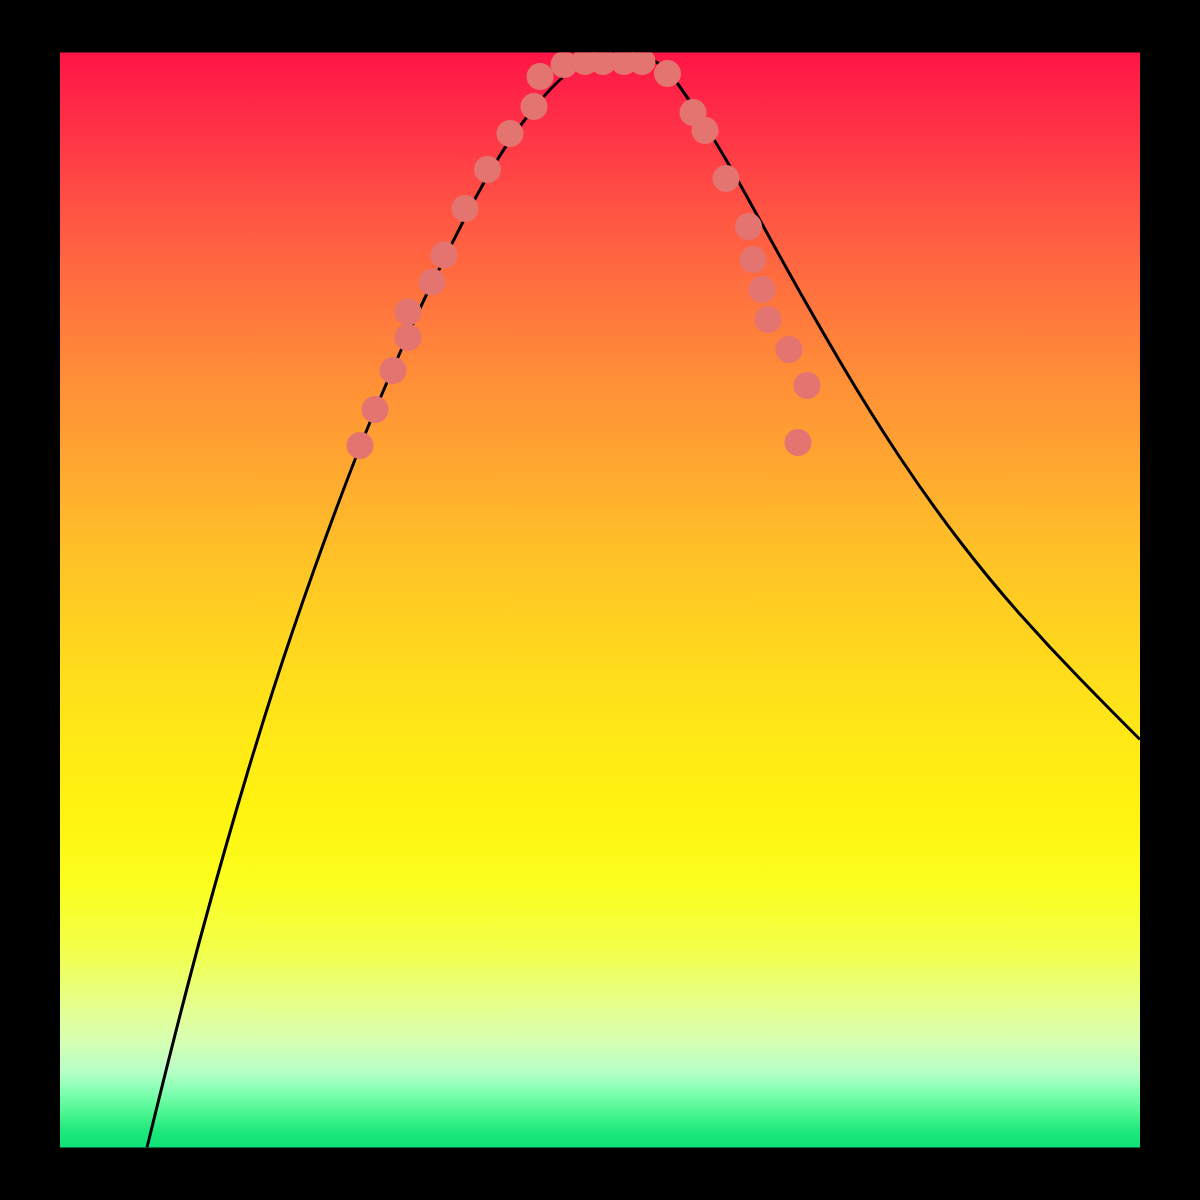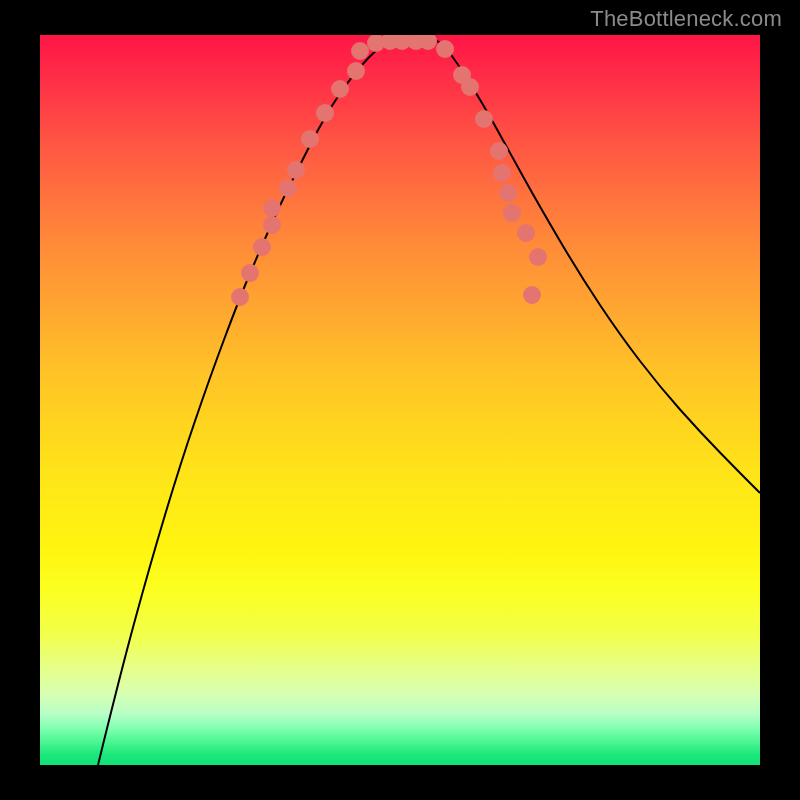--- a/index.html
+++ b/index.html
@@ -60,21 +60,20 @@
     color: #8a8a8a;
     font-size: 22px;
     letter-spacing: 0.2px;
   }
 </style>
 </head>
 <body>
 
 <div class="frame">
 
-  <div class="watermark">TheBottleneck.com</div>
 
   <div class="plot-area">
     <svg class="curve-svg" viewBox="0 0 720 730">
       <g>
         <path id="curve-path" fill="none" stroke="#000000" stroke-width="2" d="M 58 730 Q 80 640 95 585 Q 110 530 125 480 Q 140 430 155 386 Q 170 342 185 302 Q 200 262 210 238.5 Q 220 215 230 192.5 Q 240 170 247.5 155 Q 255 140 262.5 125 Q 270 110 277.5 96 Q 285 82 292.5 70 Q 300 58 307.5 48 Q 315 38 321.5 30.5 Q 328 23 334 17.5 Q 340 12 350 7.5 Q 360 3 370 2.5 Q 380 2 387.5 3 Q 395 4 400 8 Q 405 12 410 18.5 Q 415 25 422.5 36.5 Q 430 48 439 63 Q 448 78 459 98 Q 470 118 485 145 Q 500 172 520 206 Q 540 240 560 270 Q 580 300 600 326 Q 620 352 640 374.5 Q 660 397 680 417.5 Q 700 438 710 448 T 720 458"></path>
       </g>
       <g id="dots-group">
           <circle cx="200" cy="262" r="9" fill="#e4746f"></circle>
           <circle cx="210" cy="238" r="9" fill="#e4746f"></circle>
           <circle cx="222" cy="212" r="9" fill="#e4746f"></circle>

